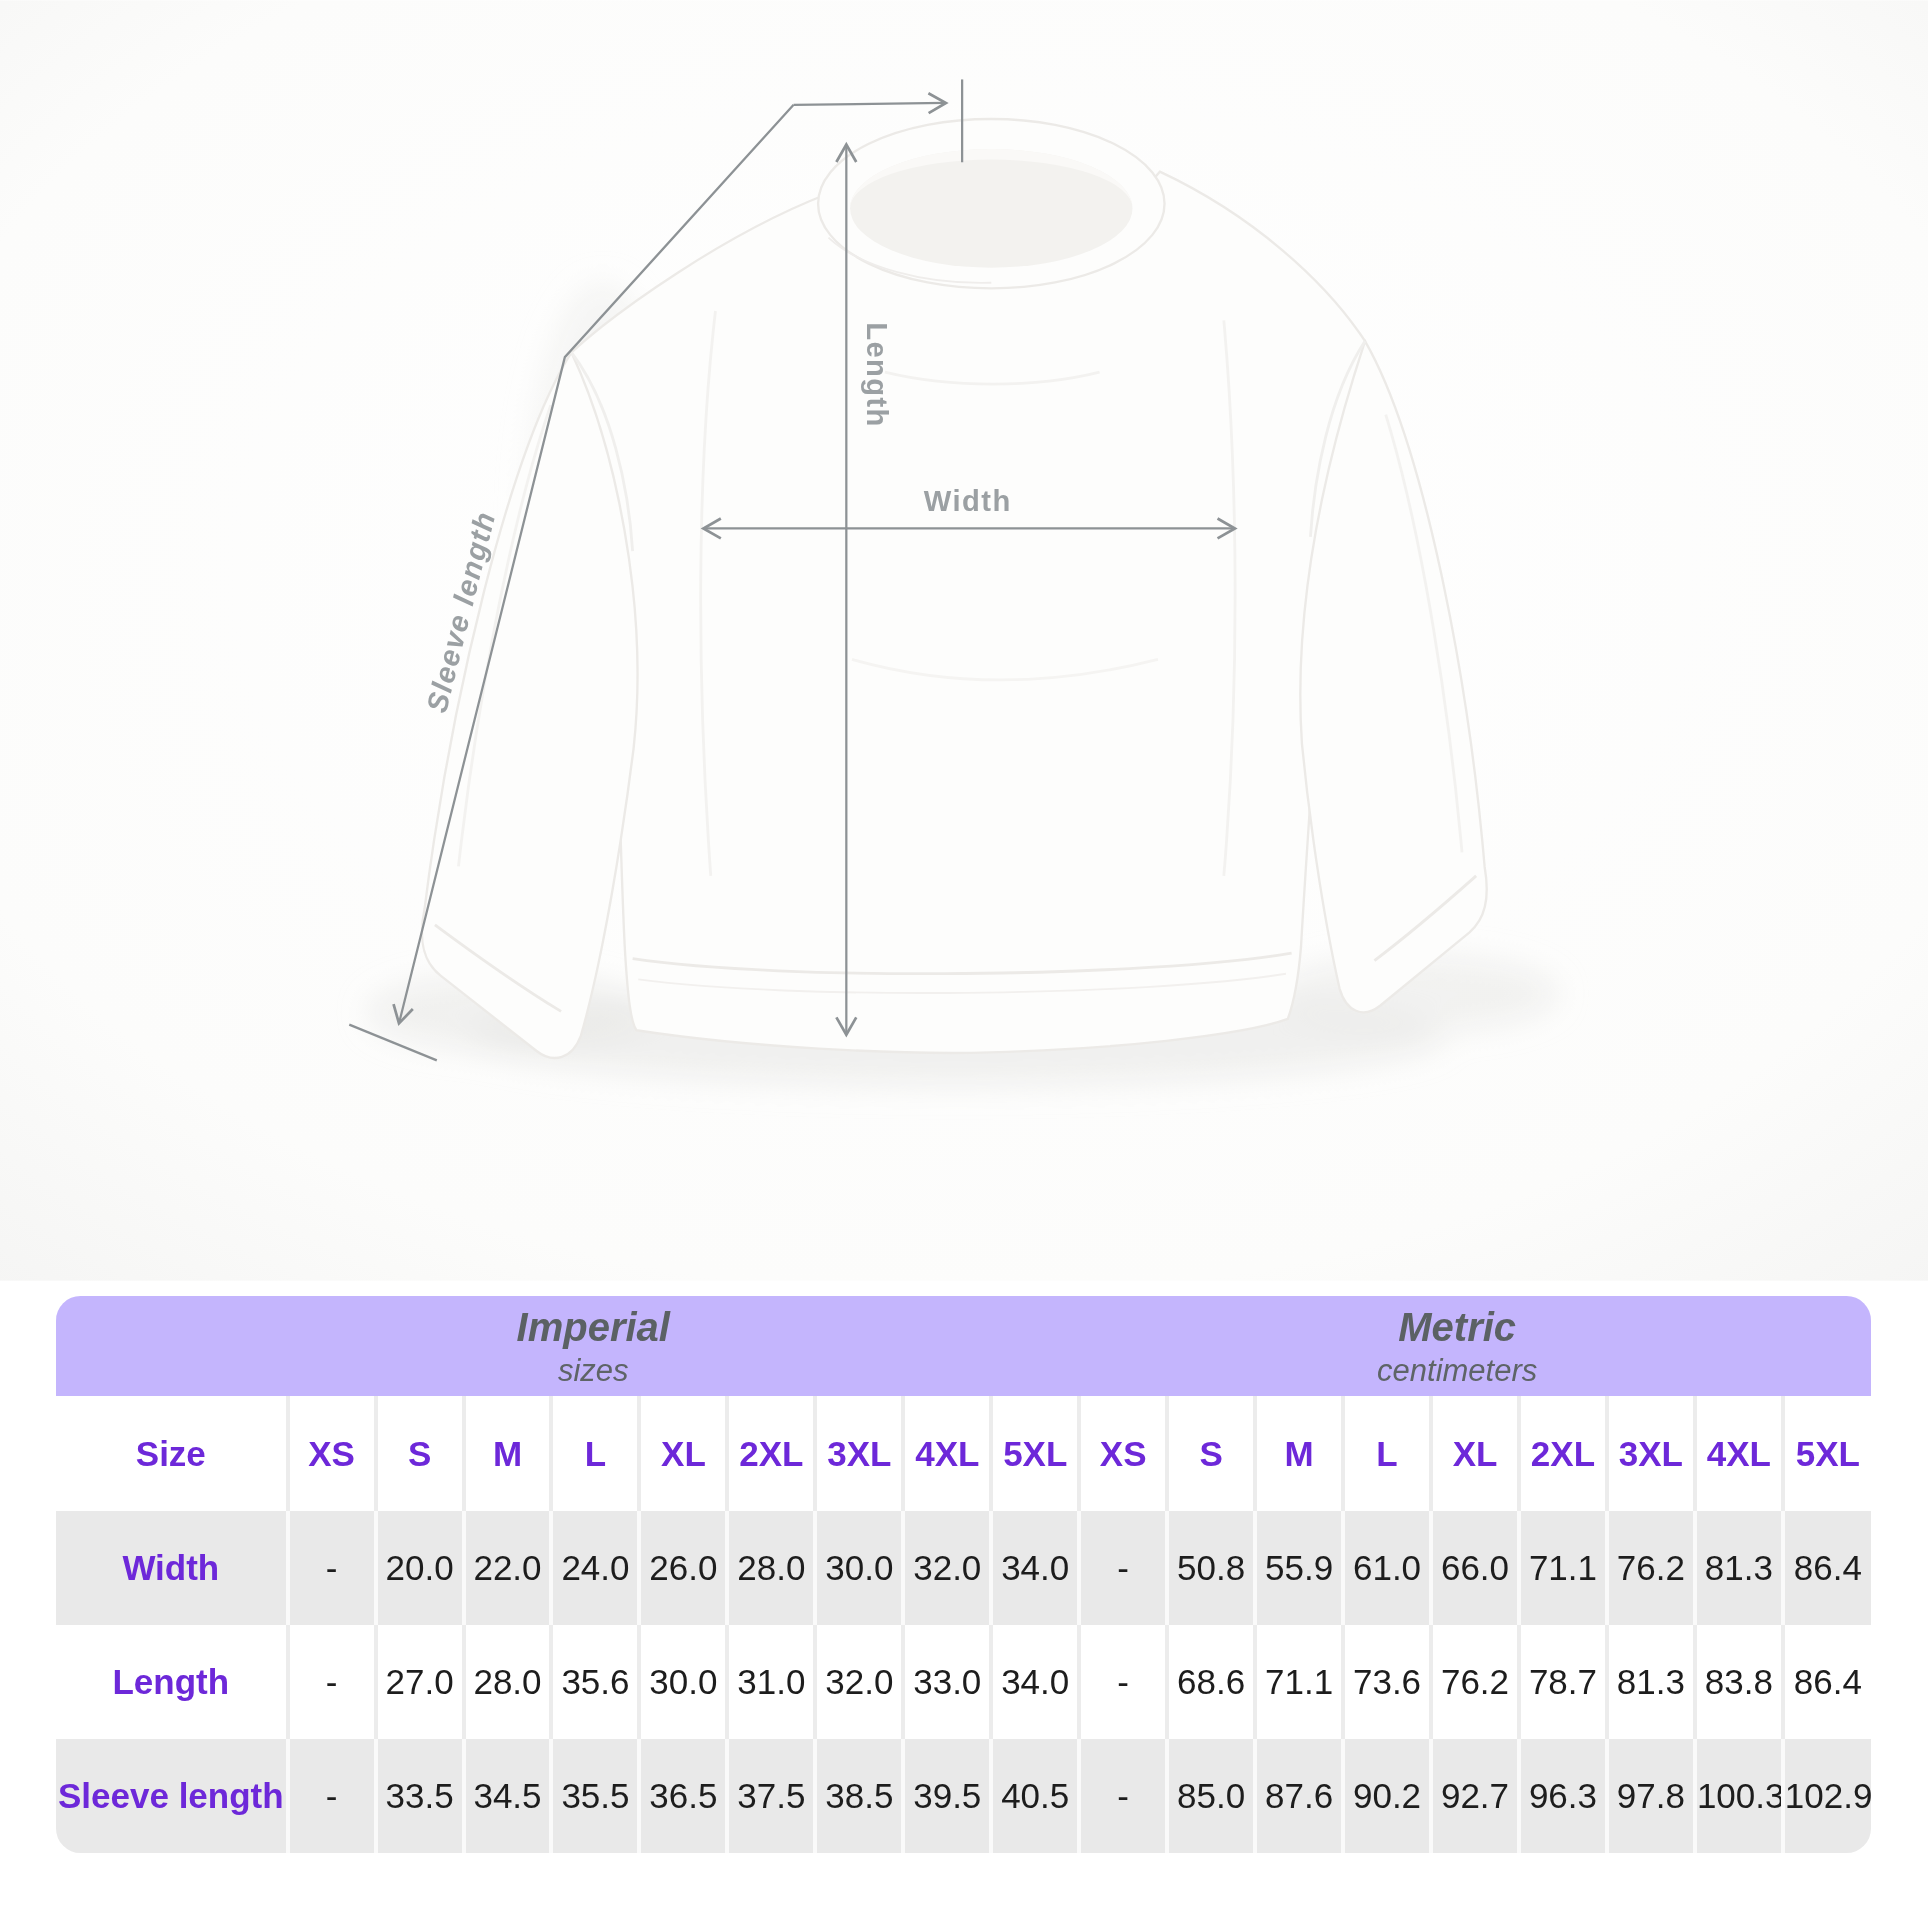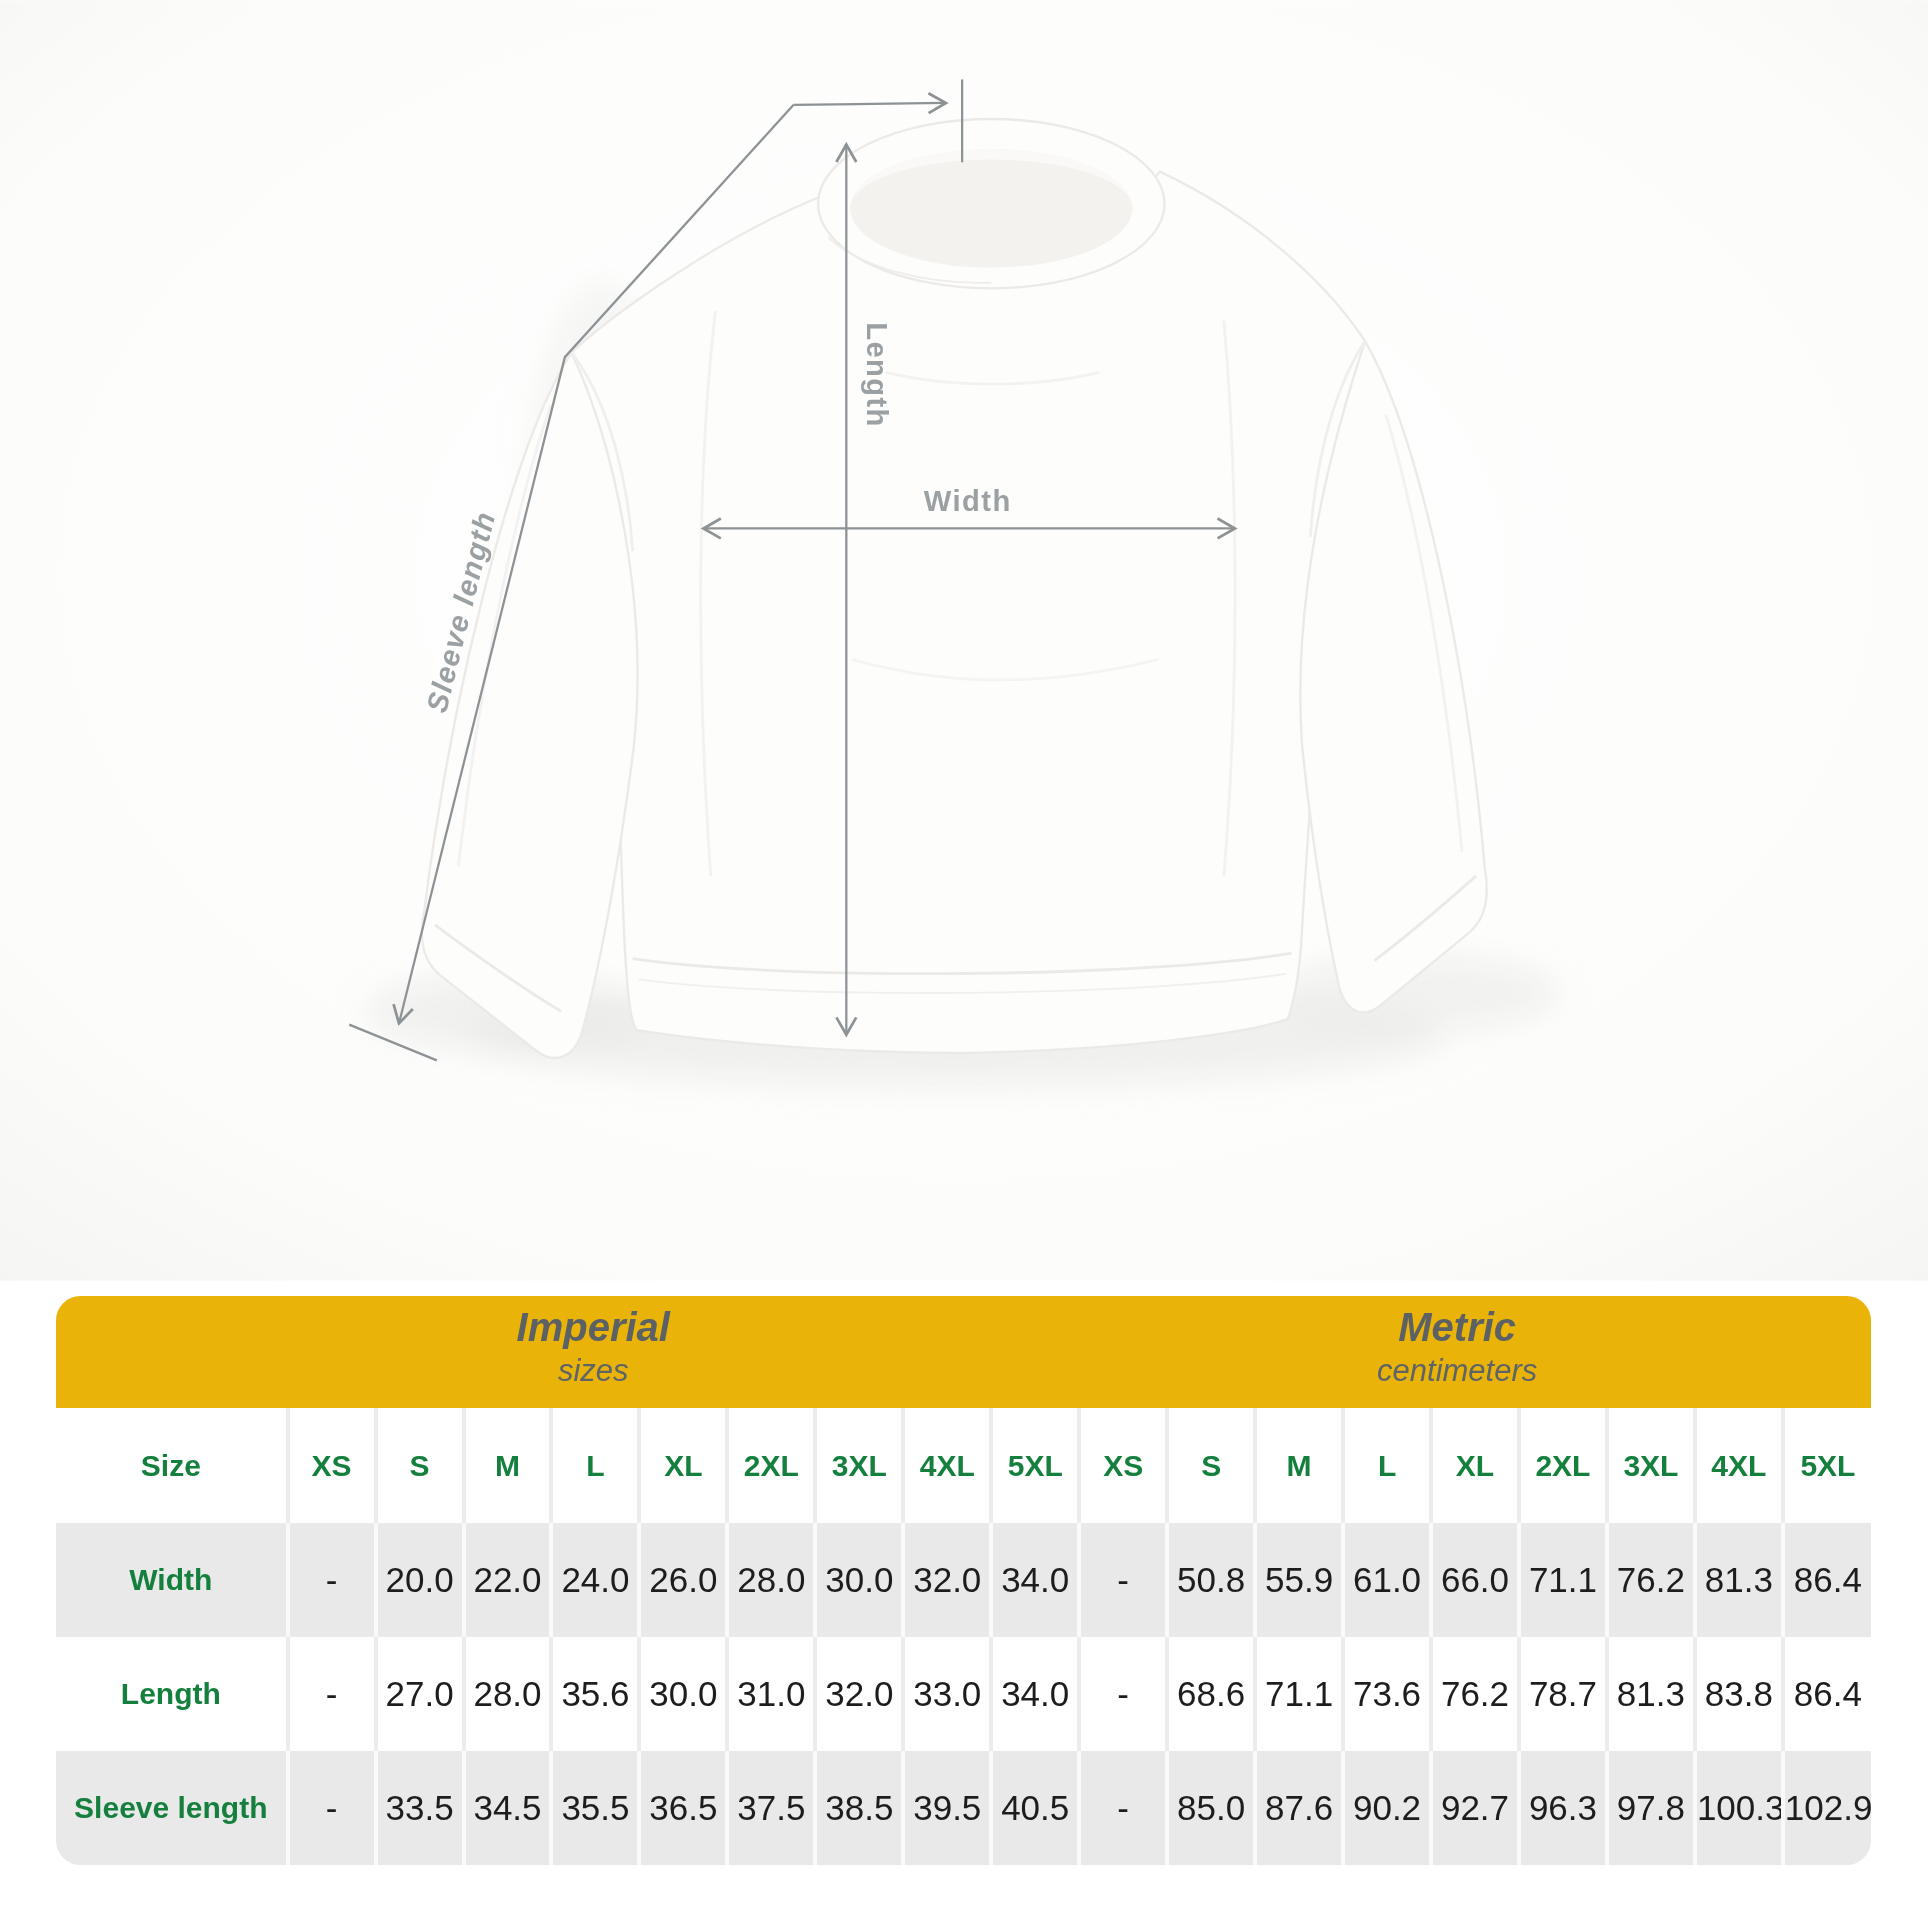--- a/index.html
+++ b/index.html
@@ -12,36 +12,36 @@
   .diag-label.italic { font-style:italic; }
   .ann { stroke:#8d9295; stroke-width:2.4; fill:none; }
 
   
   .title-wrap { position:absolute; left:0; top:1141px; width:1928px; text-align:center; }
   .page-title { font-size:45px; font-weight:700; color:#272727; letter-spacing:0.5px; }
   .page-note  { margin-top:21px; font-size:28px; font-style:italic; color:#4d4f50; }
 
   
   .table-card { position:absolute; left:56px; top:1296px; width:1815px; border-radius:24.5px; overflow:hidden; background:#ffffff; }
-  .band { position:relative; height:112px; background:#eab308; }
+  .band { position:relative; height:100px; background:#c4b5fd; }
   .band-group { position:absolute; top:8.5px; transform:translateX(-50%); text-align:center; white-space:nowrap; }
   .band-group.g-imperial { left:29.6%; }
   .band-group.g-metric   { left:77.2%; }
   .band-name { font-size:40px; font-weight:700; font-style:italic; color:#5b6164; line-height:45px; }
   .band-unit { font-size:31px; font-style:italic; color:#5e6467; line-height:41px; }
 
   table.grid { width:100%; border-collapse:collapse; table-layout:fixed; }
   .grid td { text-align:center; vertical-align:middle; height:114px; overflow:hidden; }
   .grid tr.hdr td { height:115px; }
   .grid td + td { border-left:4.7px solid #ececec; }
   tr.row-white { background:#ffffff; }
   tr.row-gray  { background:#e9e9e9; }
   tr.row-white td + td { border-left-color:#ececec; }
   tr.row-gray  td + td { border-left-color:#fafafa; }
-  .th  { font-size:30px; font-weight:700; color:#15803d; }
+  .th  { font-size:35px; font-weight:700; color:#6d28d9; }
   .num { font-size:35px; font-weight:400; color:#1d1d1d; }
   col.c-label { width:12.76%; }
   col.c-size  { width:4.846%; }
 </style>
 </head>
 <body>
 
 <div id="stage">
 
   <svg id="diagram" width="1928" height="1281" viewBox="0 0 2048 1360">

